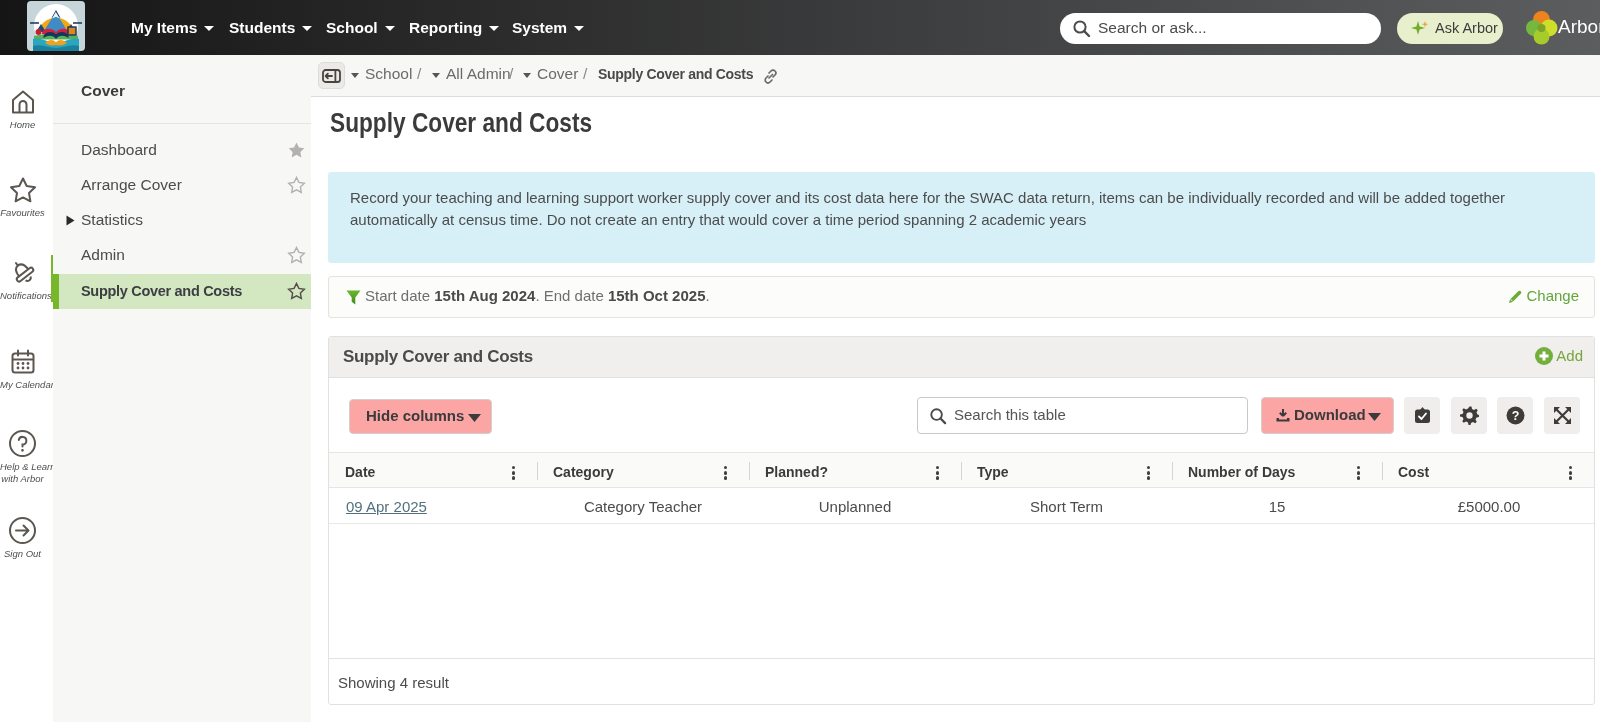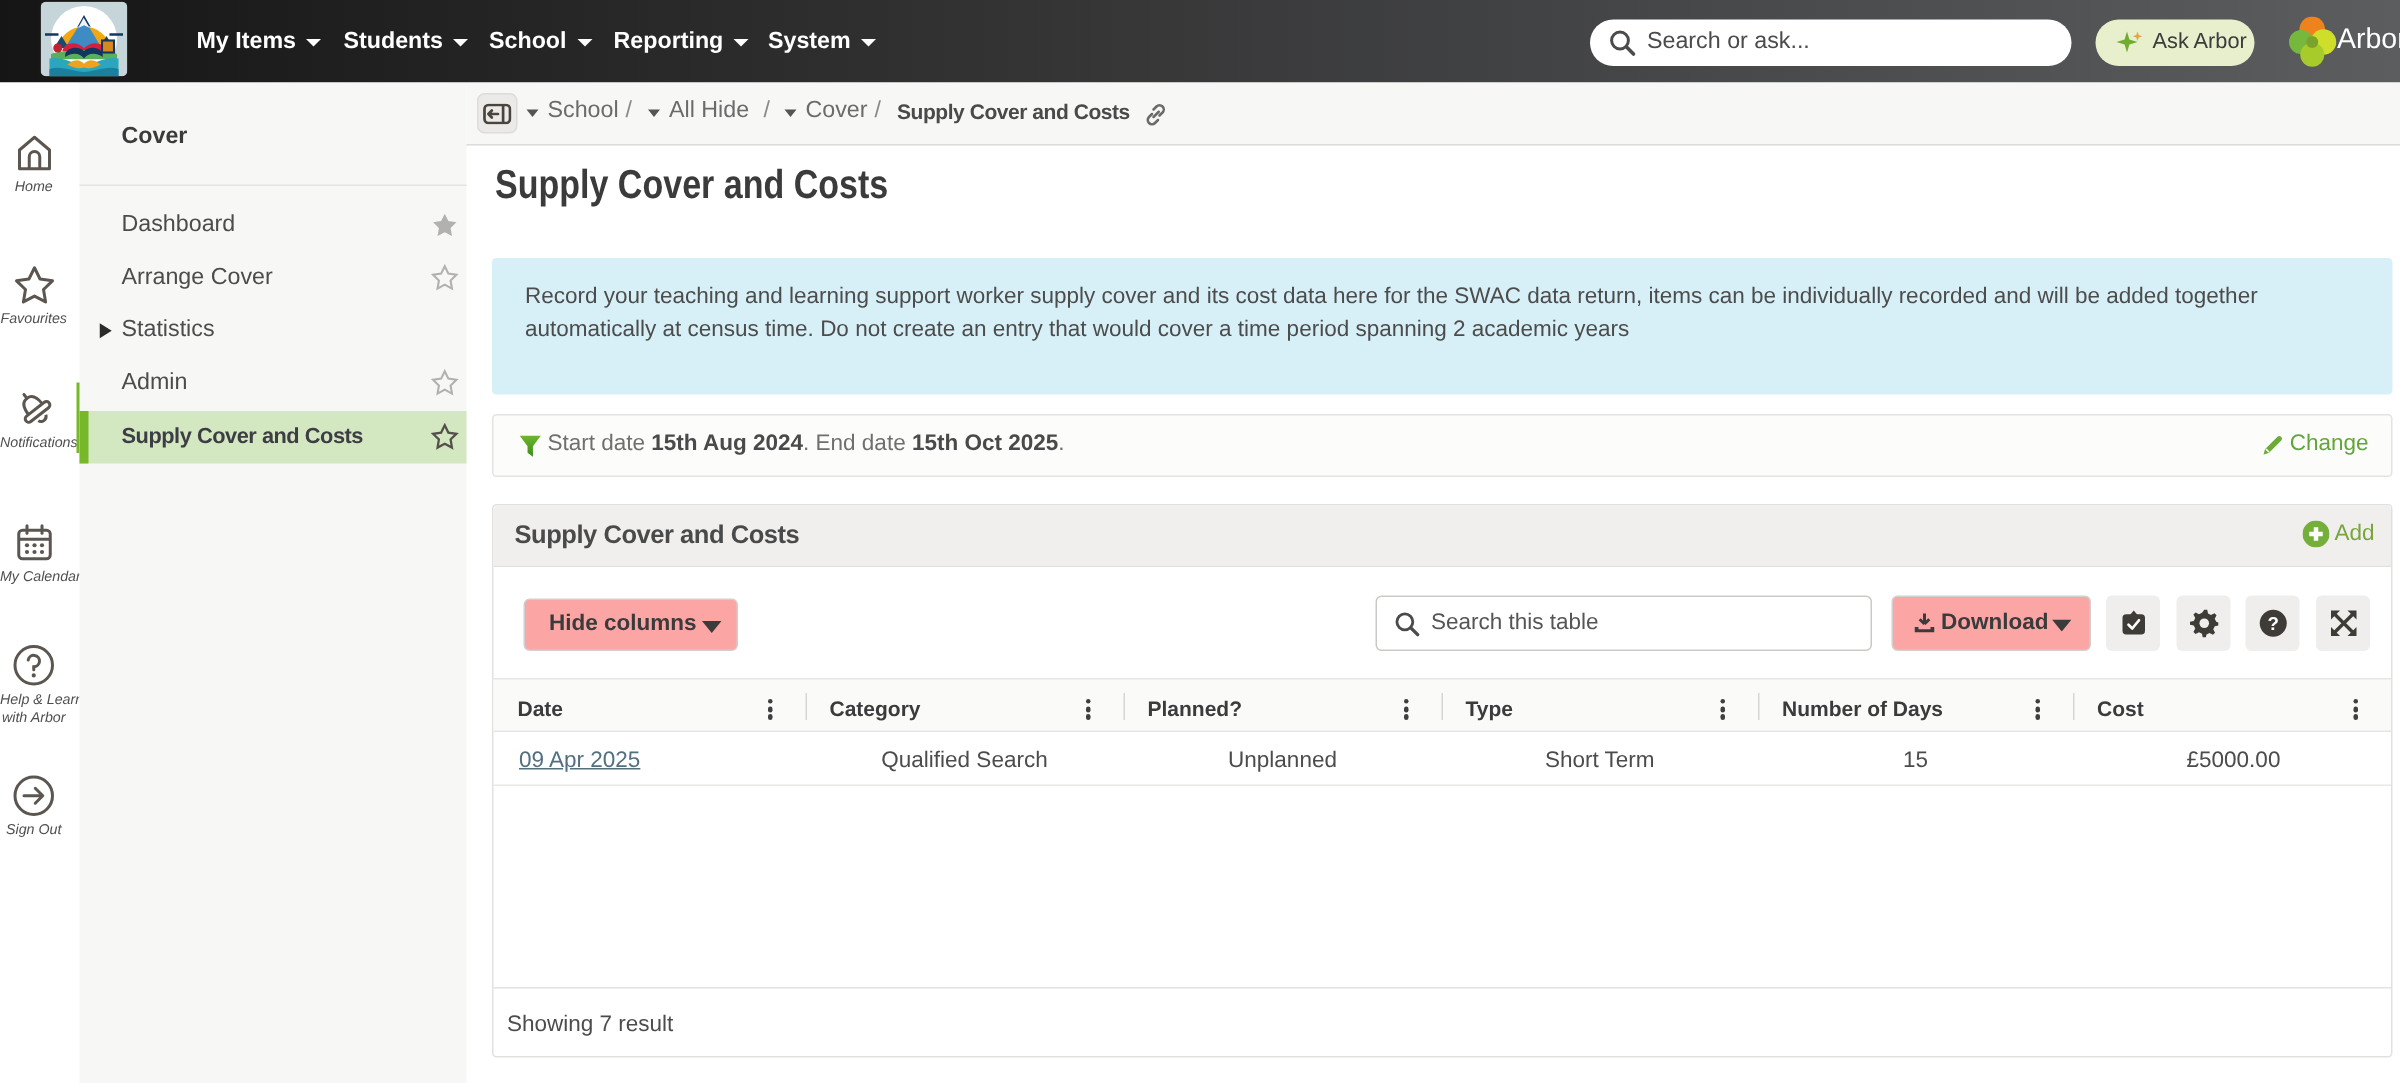--- a/index.html
+++ b/index.html
@@ -258,21 +258,21 @@
     <svg style="display:block;margin:5.5px auto 0;" width="19" height="14" viewBox="0 0 19 14" fill="none" stroke="#4a443e" stroke-width="1.8">
       <rect x="1" y="1" width="17" height="12" rx="2.6"></rect>
       <line x1="13.4" y1="1.5" x2="13.4" y2="12.5"></line>
       <path d="M10 7 L3.6 7 M5.9 4.7 L3.6 7 L5.9 9.3" stroke-linecap="round" stroke-linejoin="round"></path>
     </svg>
   </div>
   <i class="ccaret" style="left:40px;"></i>
     <span class="crumb" style="left:54px;">School</span>
   <span class="csep" style="left:106px;">/</span>
   <i class="ccaret" style="left:121px;"></i>
-    <span class="crumb" style="left:135px;">All Hide</span>
+    <span class="crumb" style="left:135px;">All Admin</span>
   <span class="csep" style="left:198px;">/</span>
   <i class="ccaret" style="left:212px;"></i>
     <span class="crumb" style="left:226px;">Cover</span>
   <span class="csep" style="left:272px;">/</span>
   <span class="crumb" style="left:287px; top:11px; color:#4a4a4a; font-weight:700; font-size:14px; letter-spacing:-0.3px;">Supply Cover and Costs</span>
   <svg style="position:absolute;left:451px;top:13px;" width="17" height="17" viewBox="0 0 17 17" fill="none" stroke="#6b6b6b" stroke-width="1.7">
     <path d="M7 10 L10.5 6.5 M6 8 L4 10 A2.8 2.8 0 0 0 8 14 L10 12 M11 9 L13 7 A2.8 2.8 0 0 0 9 3 L7 5" stroke-linecap="round"></path>
   </svg>
 </div>
 
@@ -404,23 +404,23 @@
     <span class="th" style="left:1069px;">Cost</span>
       <span class="kebab" style="left:1240px;">
         <i></i>
         <i></i>
         <i></i>
       </span>
   </div>
 
   <div id="trow">
     <span class="cell" style="left:17px;"><a href="#">09 Apr 2025</a></span>
-    <span class="cell" style="left:208px; width:212px; text-align:center;">Qualified Search</span>
+    <span class="cell" style="left:208px; width:212px; text-align:center;">Category Teacher</span>
     <span class="cell" style="left:420px; width:212px; text-align:center;">Unplanned</span>
     <span class="cell" style="left:632px; width:211px; text-align:center;">Short Term</span>
     <span class="cell" style="left:843px; width:210px; text-align:center;">15</span>
     <span class="cell" style="left:1053px; width:214px; text-align:center;">£5000.00</span>
   </div>
 
   <div id="pfoot">
-      <span>Showing 7 result</span>
+      <span>Showing 4 result</span>
     </div>
 </div>
 
 </body></html>

